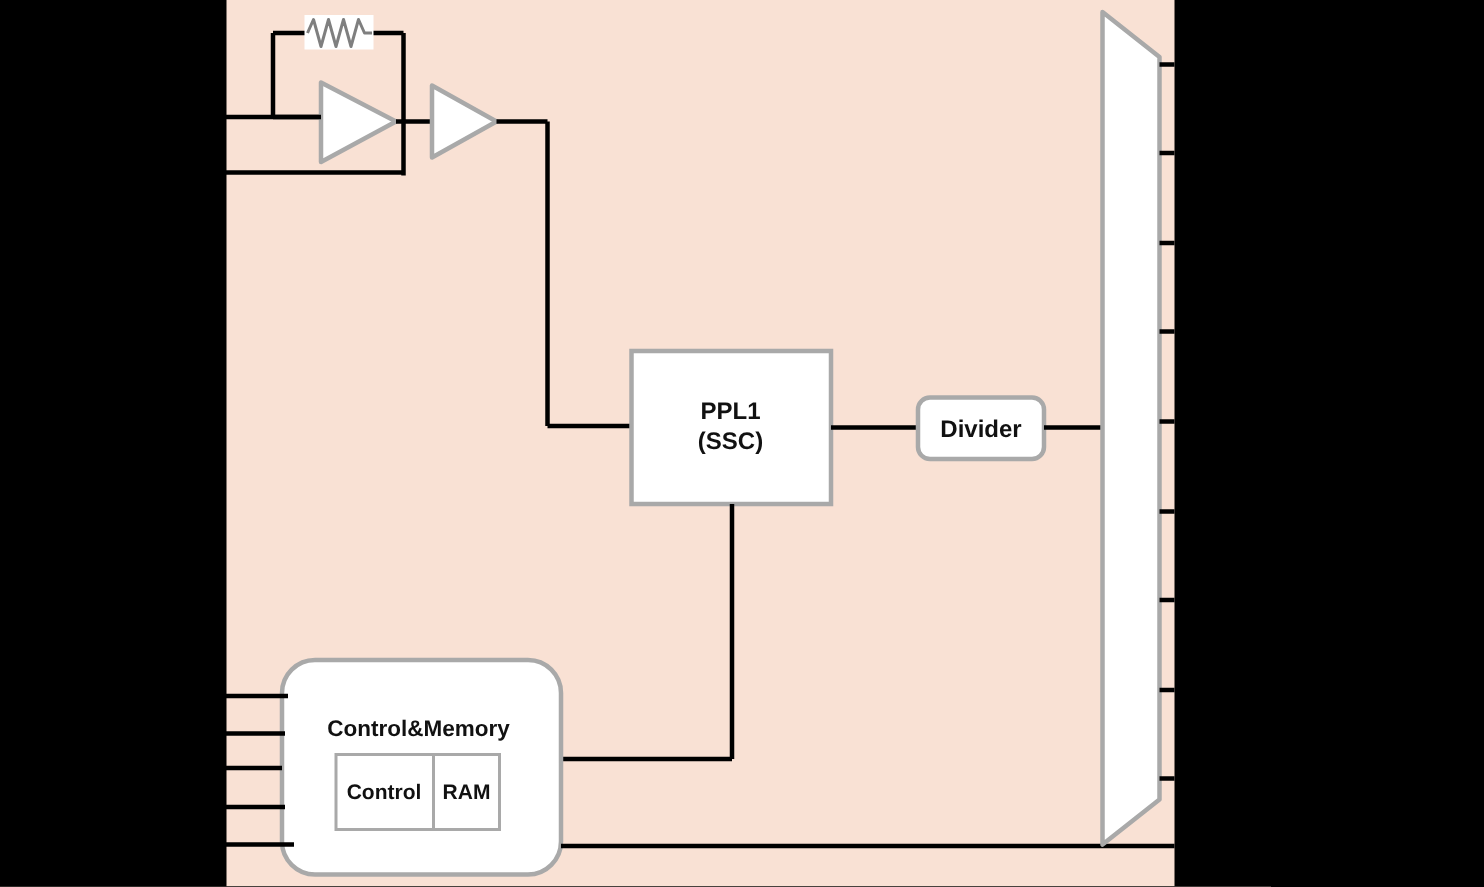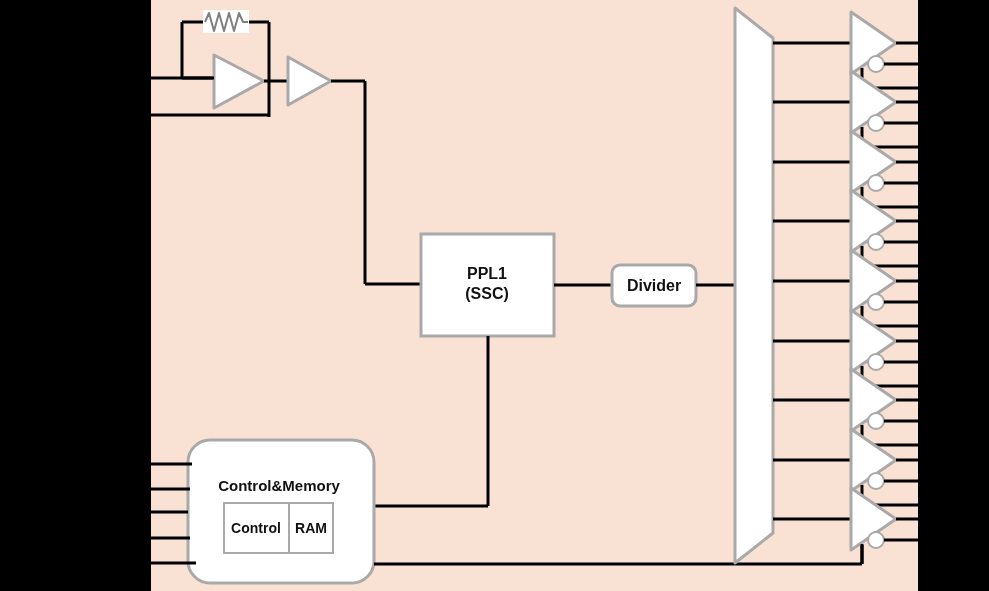--- a/index.html
+++ b/index.html
@@ -3,21 +3,21 @@
 <meta charset="utf-8">
 <title>Clock Generator Block Diagram</title>
 <style>
   html, body {
     margin: 0;
     padding: 0;
     background: #000000;
   }
   #stage {
     position: relative;
-    width: 989px;
+    width: 783px;
     height: 591px;
     background: #000000;
     overflow: hidden;
     font-family: "Liberation Sans", sans-serif;
     text-align: right;
   }
   #stage svg {
     position: absolute;
     left: 0;
     top: 0;

